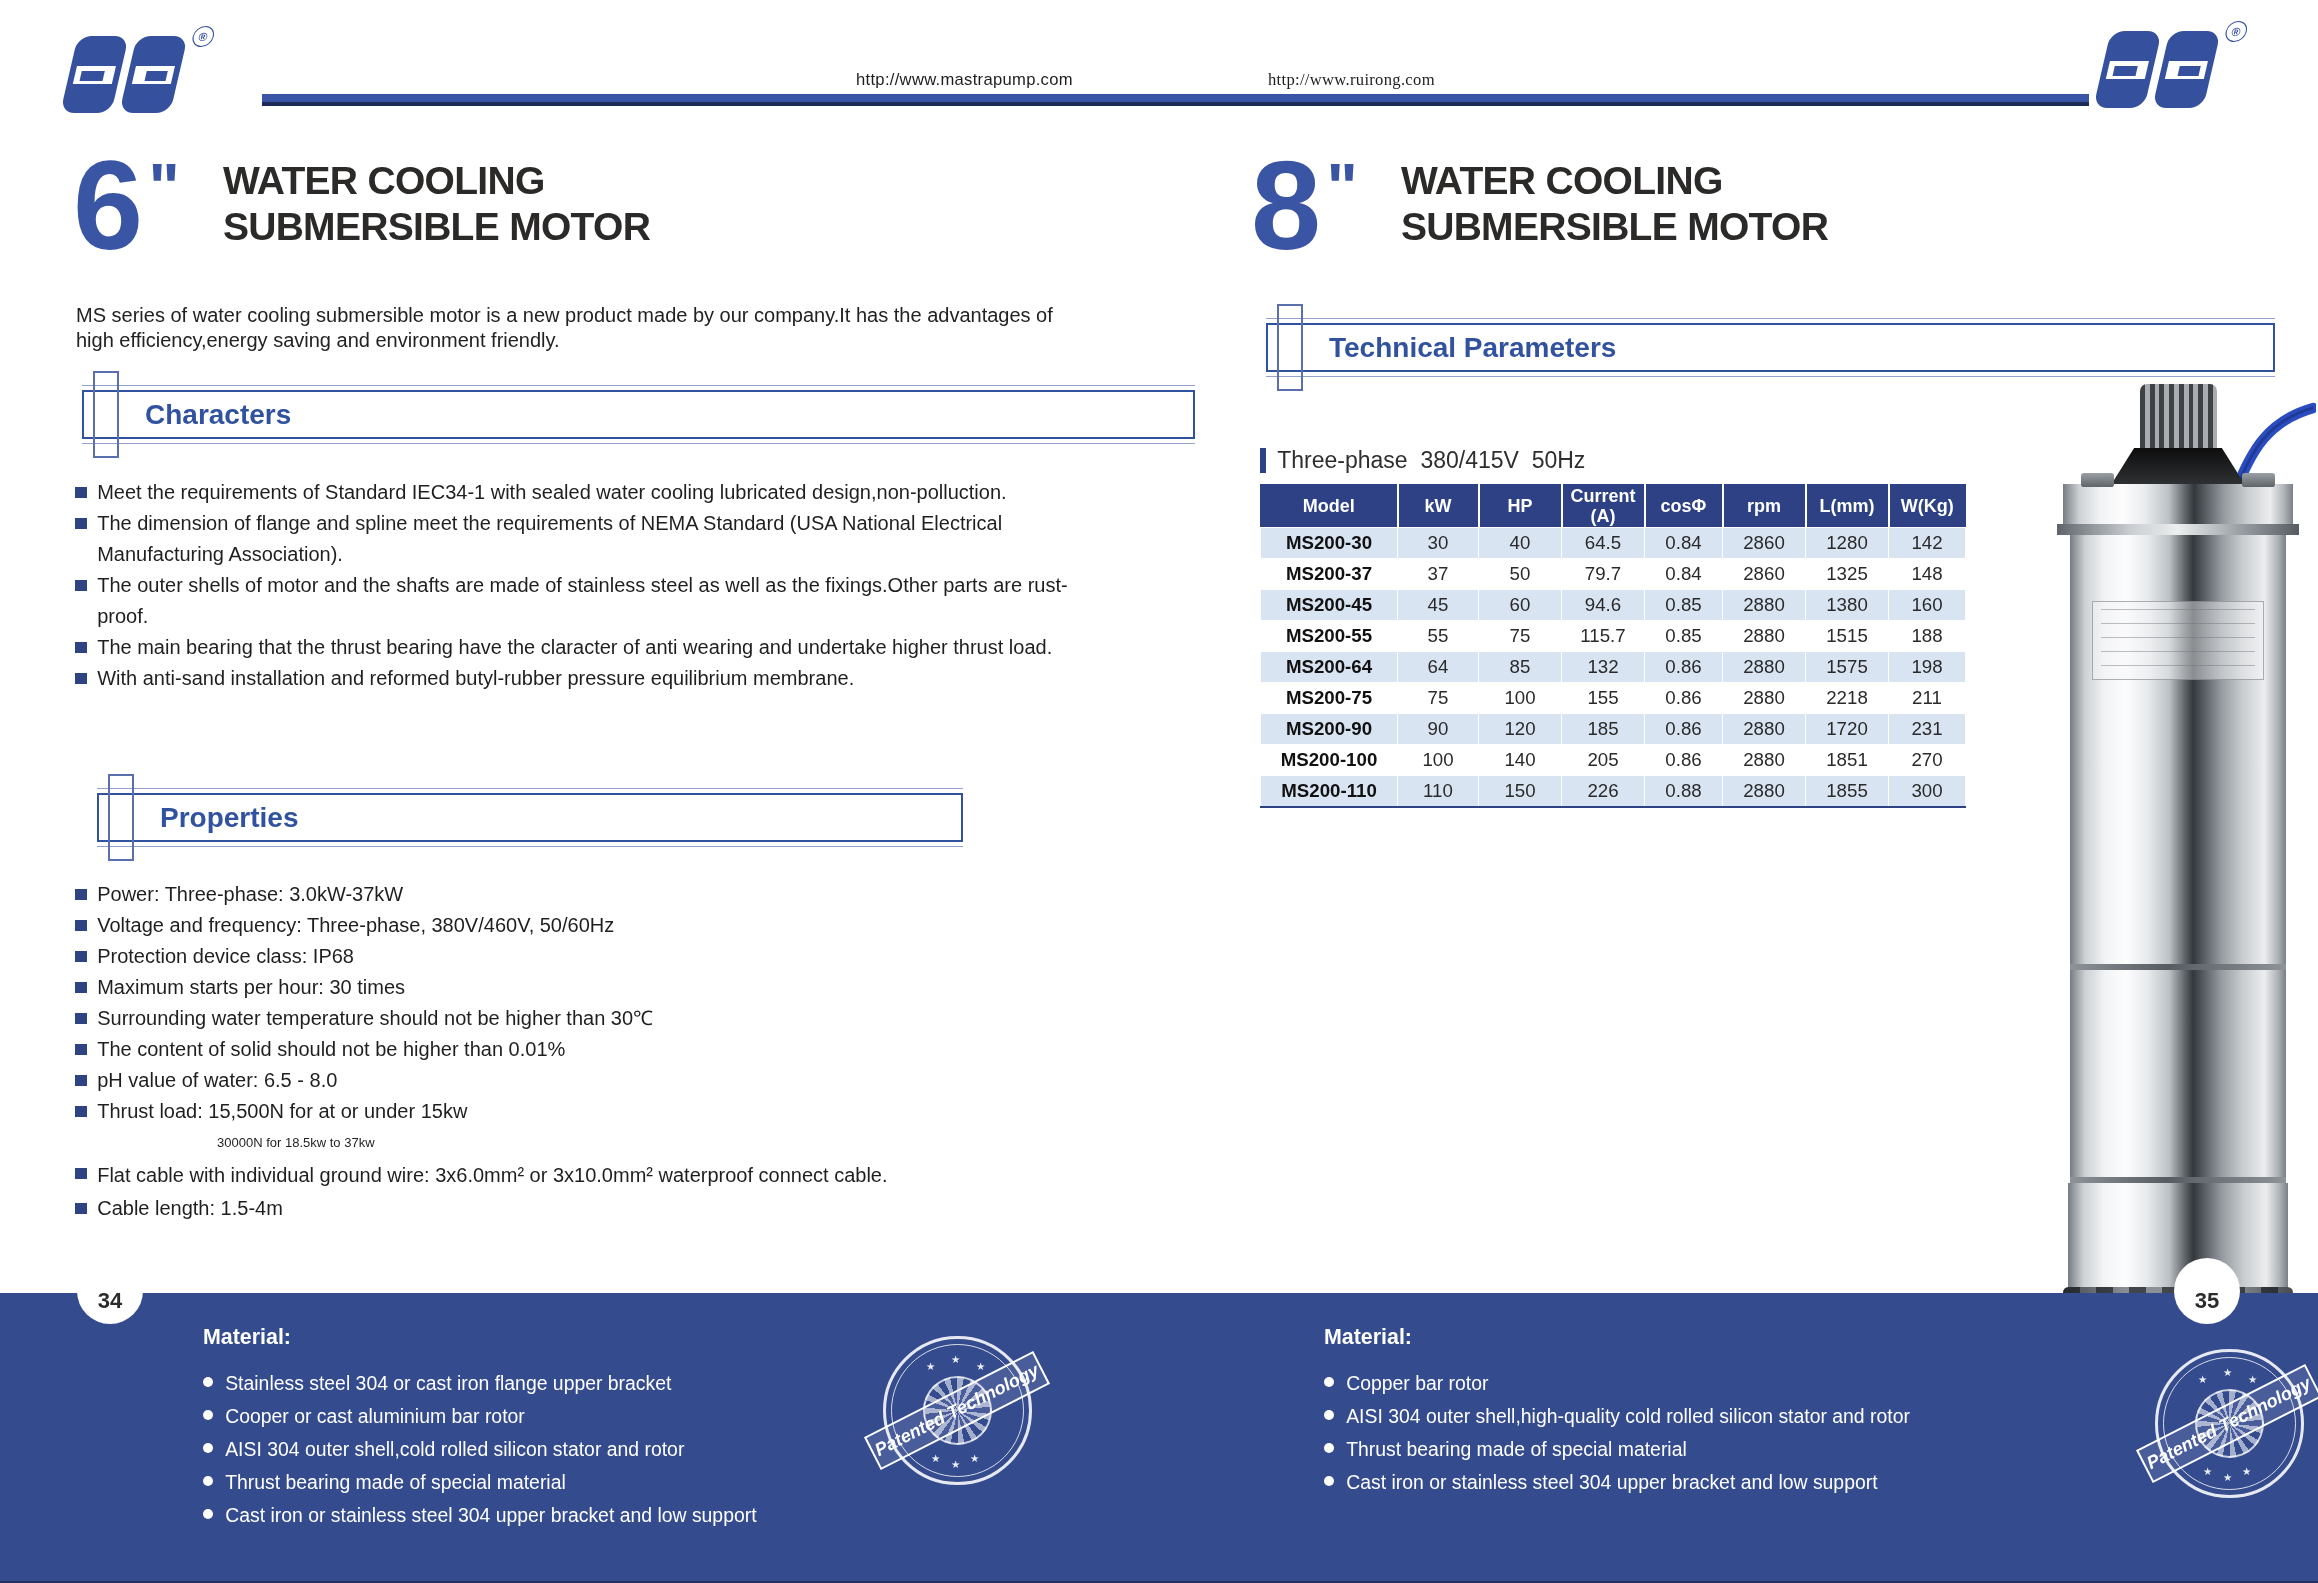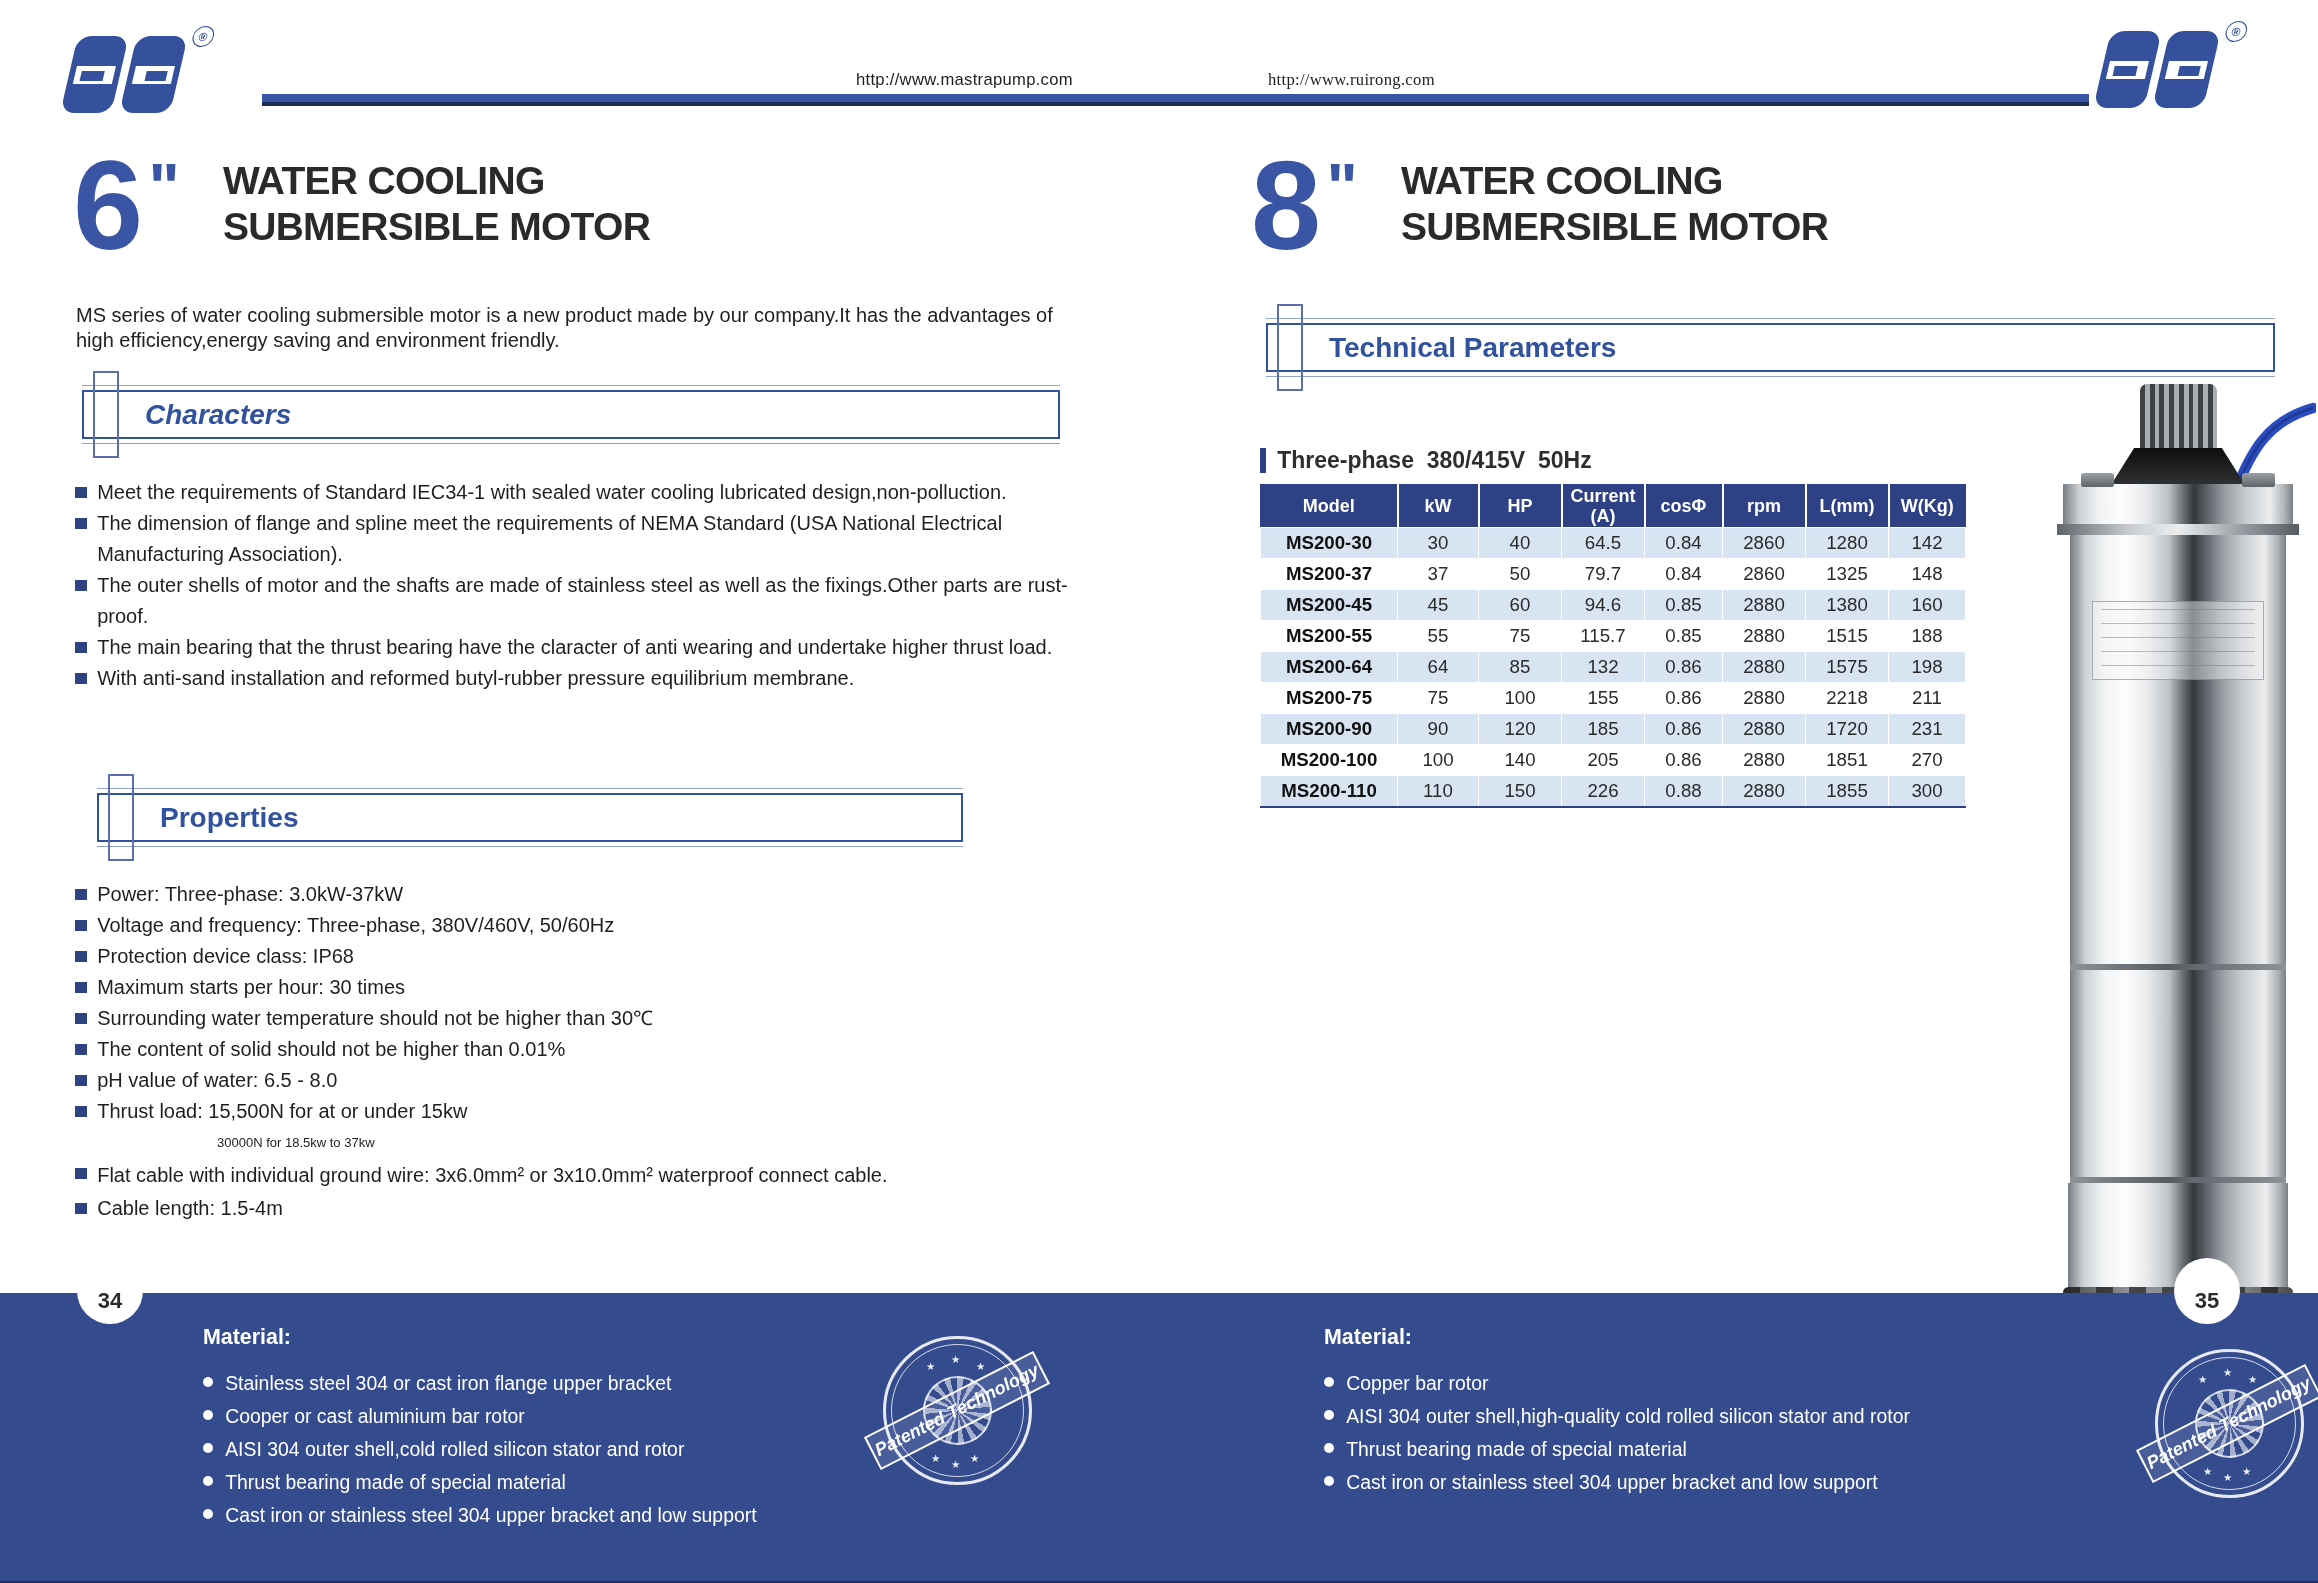--- a/index.html
+++ b/index.html
@@ -44,21 +44,21 @@
   
   .blist { position:absolute; }
   .bitem { display:flex; }
   .bsq { width:11.8px; height:11.8px; background:#2e4382; margin:9.7px 10.4px 0 0; flex:none; }
   .btext { font-size:20px; line-height:31px; color:#1f1f1f; }
   .bsub { font-size:13px; line-height:31px; color:#1f1f1f; margin-left:142px; }
 
   
   .phase { position:absolute; display:flex; align-items:center; }
   .phase-bar { width:6.2px; height:25px; background:#2d4184; margin-right:11px; }
-  .phase-text { font-size:23px; font-weight:bold; color:#2e2e2e; white-space:pre; }
+  .phase-text { font-size:23px; font-weight:normal; color:#2e2e2e; white-space:pre; }
 
   
   table.params { position:absolute; border-collapse:collapse; table-layout:fixed;
                  border:1.4px solid #2d4184; }
   table.params th { background:#2d4184; color:#fff; font-size:18px; font-weight:bold;
                     height:43px; border-right:2.1px solid #fff; vertical-align:middle; text-align:center;
                     line-height:20px; }
   table.params th:last-child { border-right:none; }
   table.params td { height:31px; font-size:18.7px; text-align:center; vertical-align:middle;
                     border:1.4px solid #fff; color:#2a2a2a; }
@@ -147,21 +147,21 @@
   <div class="bt-num">6</div>
   <div class="bt-quote">"</div>
   <div class="bt-text">
     <div>WATER COOLING</div>
     <div>SUBMERSIBLE MOTOR</div>
   </div>
 </div>
 
 <div class="intro" style="left:76px; top:303px; width:1002px;">MS series of water cooling submersible motor is a new product made by our company.It has the advantages of high efficiency,energy saving and environment friendly.</div>
 
-<div class="sec-box" style="left:82px; top:385px; width:978px;font-style:italic;">
+<div class="sec-box" style="left:82px; top:385px; width:1113px;">
   <div class="sec-frame">
     <span class="sec-title">Characters</span>
   </div>
   <div class="sec-decor"></div>
 </div>
 
 <div class="blist" style="left:75px; top:477px; width:1013px;">
   <div class="bitem">
       <span class="bsq"></span>
       <span class="btext">Meet the requirements of Standard IEC34-1 with sealed water cooling lubricated design,non-polluction.</span>

